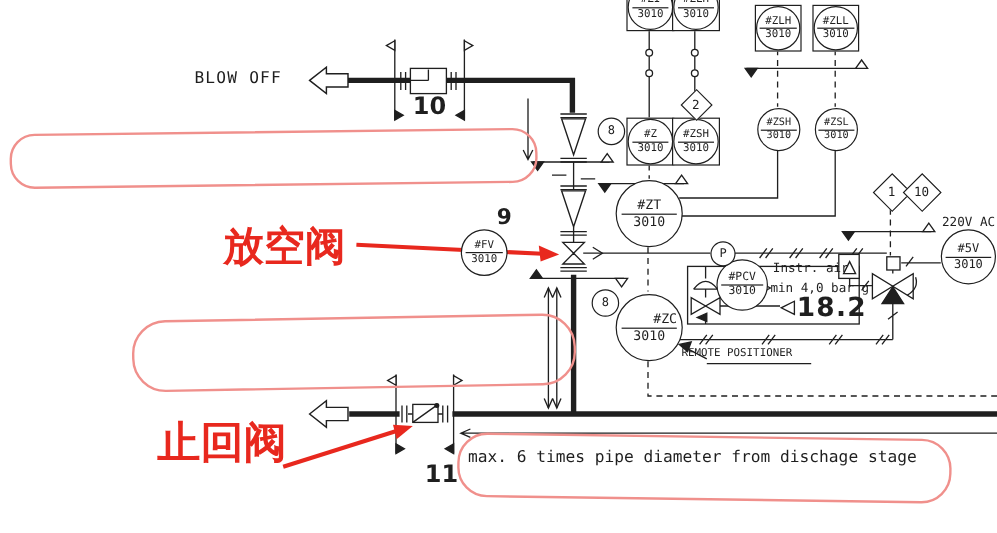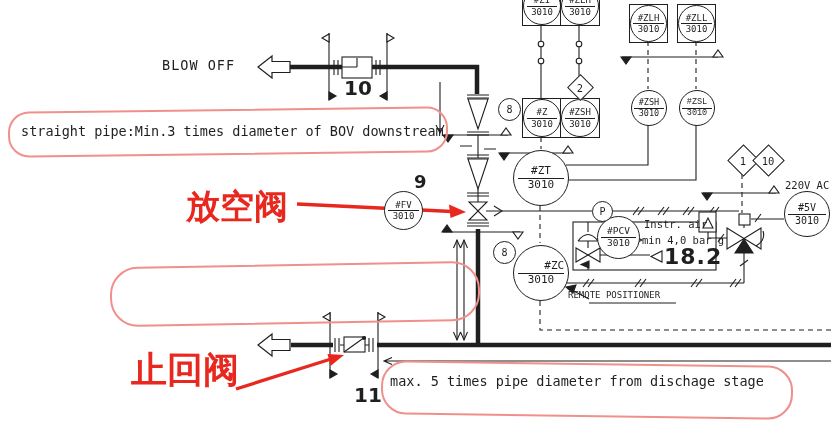--- a/index.html
+++ b/index.html
@@ -185,21 +185,21 @@
   <span class="tg">#5V</span>
       <span>3010</span>
 </div>
 <div class="bubble" style="left:592px;top:201px;width:19px;height:19px;font-size:10px;">
   <span>P</span>
 </div>
 <div class="bubble" style="left:631px;top:90px;width:34px;height:34px;font-size:8.5px;">
   <span class="tg">#ZSH</span>
       <span>3010</span>
 </div>
-<div class="bubble" style="left:679px;top:90px;width:34px;height:34px;font-size:8.5px;font-family:Liberation Mono, monospace;">
+<div class="bubble" style="left:679px;top:90px;width:34px;height:34px;font-size:8.5px;">
   <span class="tg">#ZSL</span>
       <span>3010</span>
 </div>
 
 <div class="panel" style="left:522px;top:-14px;width:38px;height:38px;">
   <div class="bubble" style="font-size:9px;">
         <span class="tg">#ZI</span>
         <span>3010</span>
       </div>
 </div>
@@ -254,23 +254,22 @@
 <div class="t num" style="left:344px;top:77px;font-size:20px;">10</div>
 <div class="t num" style="left:414px;top:172px;font-size:18px;">9</div>
 <div class="t num" style="left:354px;top:384px;font-size:20px;">11</div>
 <div class="t num" style="left:664px;top:245px;font-size:22px;letter-spacing:1px;z-index:4;">18.2</div>
 <div class="t" style="left:785px;top:180px;font-size:10.5px;">220V AC</div>
 <div class="t" style="left:644px;top:219px;font-size:10.5px;z-index:4;">Instr. air</div>
 <div class="t" style="left:642px;top:235px;font-size:10.5px;z-index:4;">min 4,0 bar g</div>
 <div class="t" style="left:568px;top:291px;font-size:9px;">REMOTE POSITIONER</div>
 
 <div class="oval" style="left:8px;top:109px;width:436px;height:42px;border-radius:21px;transform:rotate(-0.7deg);"></div>
-<div class="ann" style="left:21px;top:123px;">straight pipe:Min.3 times diameter of BOV downstream</div>
 
 <div class="oval" style="left:110px;top:264px;width:366px;height:56px;border-radius:28px;transform:rotate(-1deg);"></div>
 
 <div class="oval" style="left:381px;top:363px;width:408px;height:50px;border-radius:25px;transform:rotate(0.8deg);"></div>
-<div class="ann" style="left:390px;top:373px;">max. 5 times pipe diameter from dischage stage</div>
+<div class="ann" style="left:390px;top:373px;">max. 6 times pipe diameter from dischage stage</div>
 
 <div class="cn" style="left:131px;top:352px;font-size:36px;">止回阀</div>
 <div class="cn" style="left:186px;top:189px;font-size:34px;">放空阀</div>
 
 </div>
 
 </body></html>

